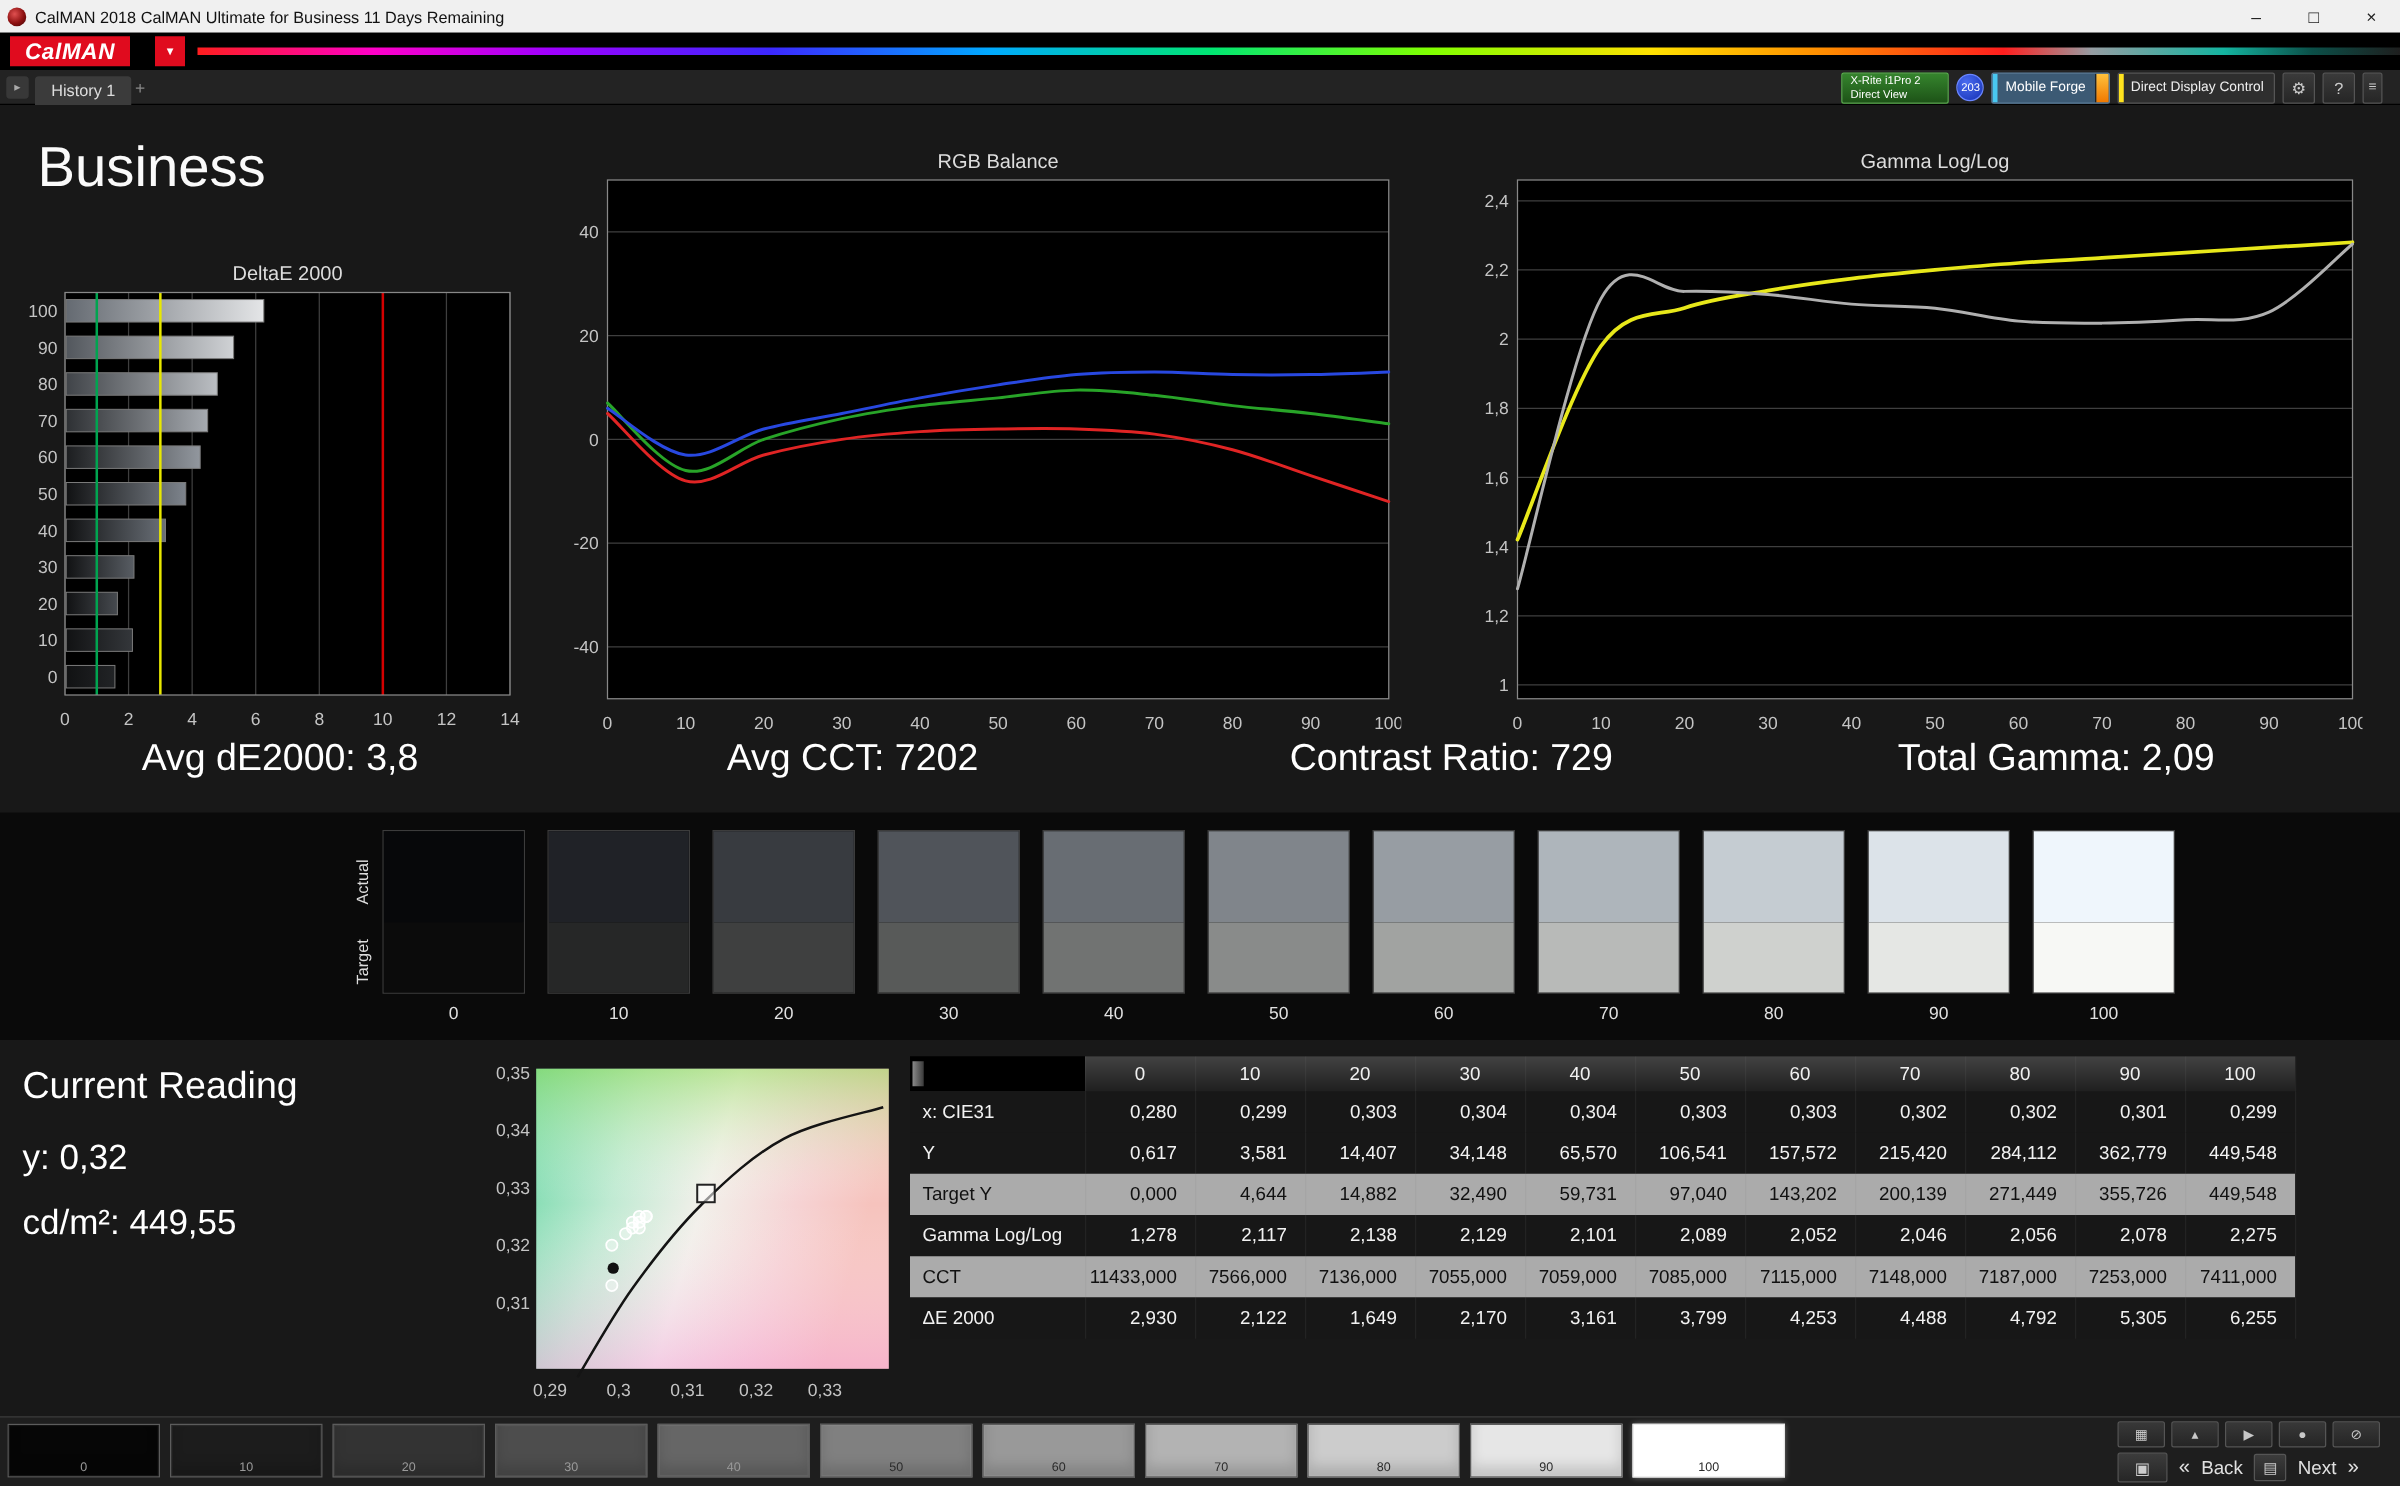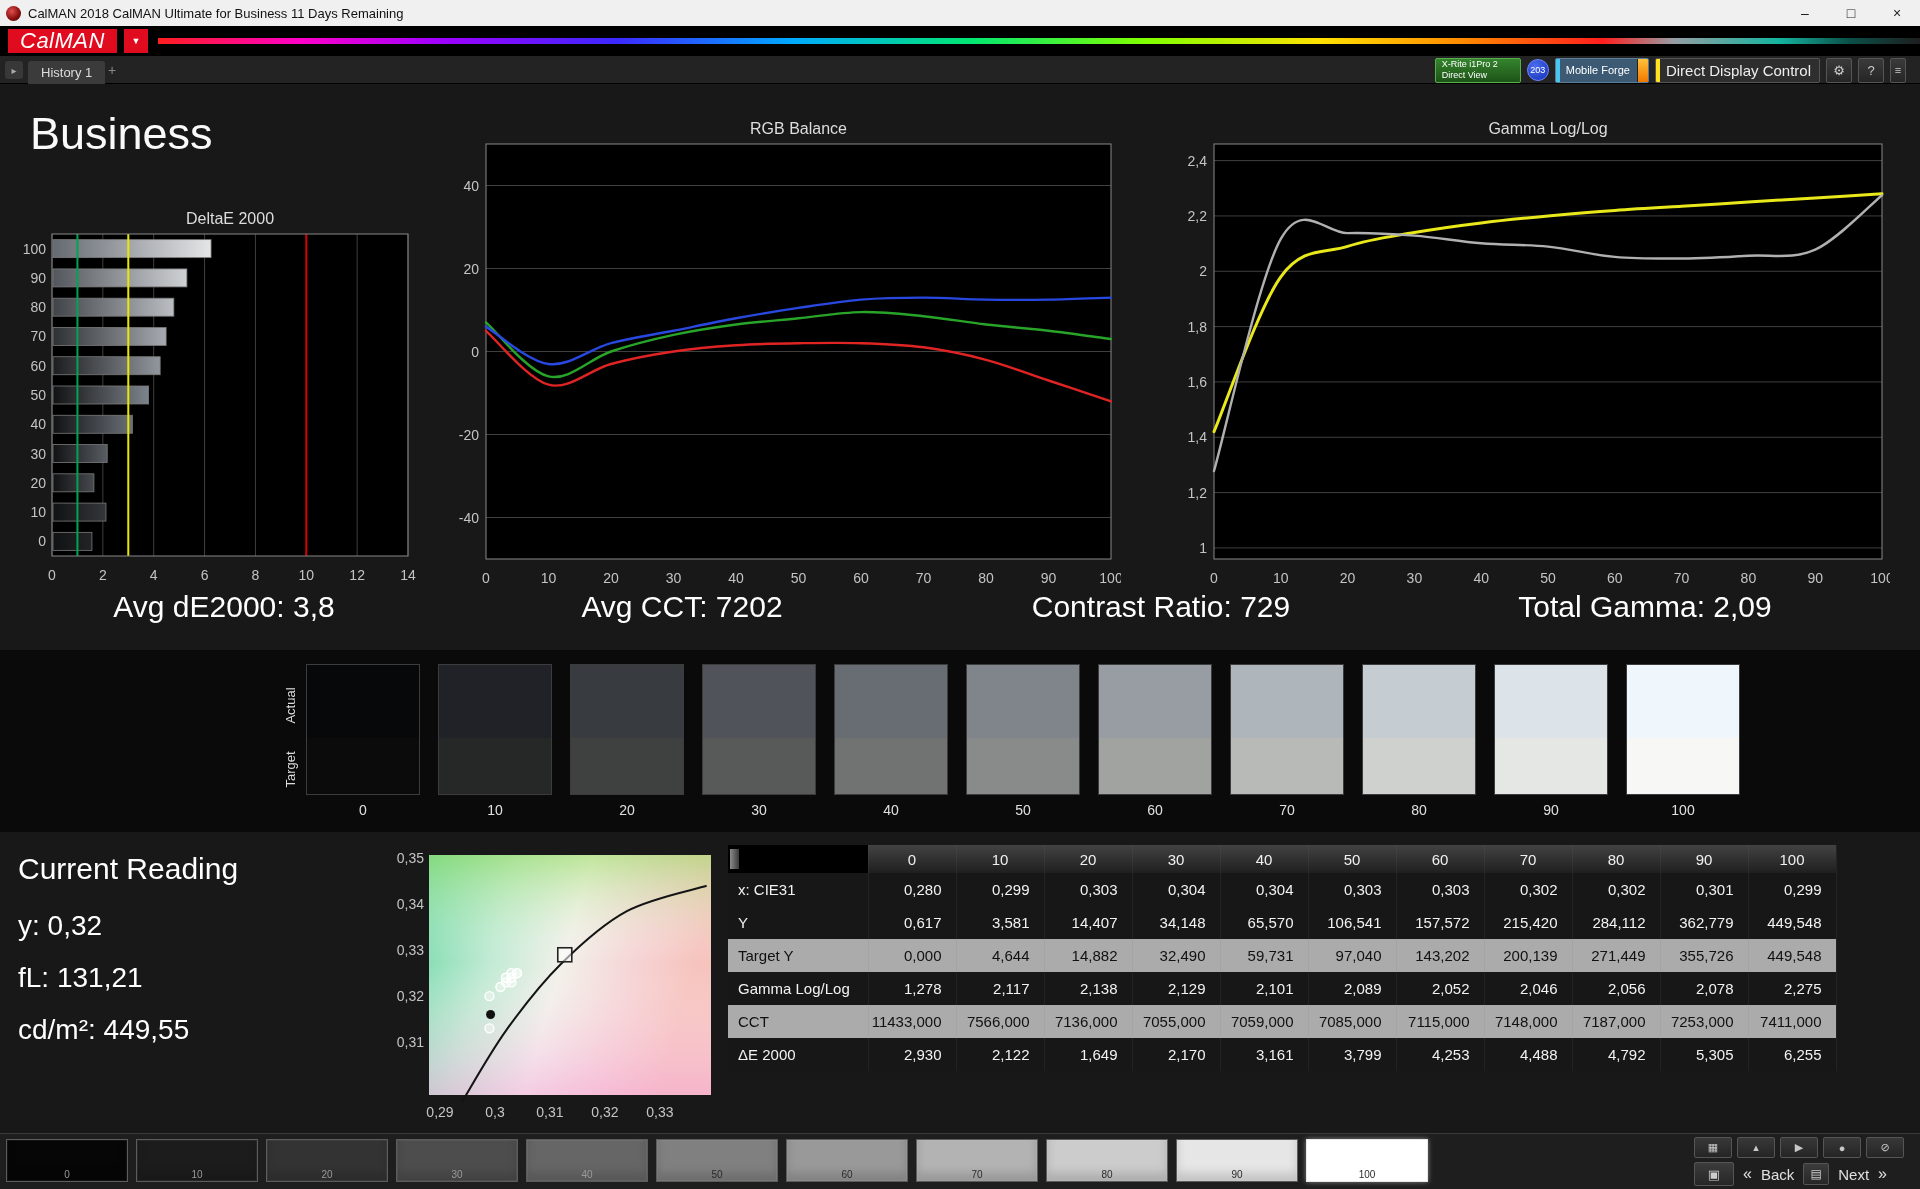--- a/index.html
+++ b/index.html
@@ -7,36 +7,36 @@
 .app{position:relative;width:1920px;height:1189px;background:#181818}
 
 
 .titlebar{position:absolute;left:0;top:0;width:100%;height:26px;background:#f0f0f0;display:flex;align-items:center;font-size:13px;color:#111;z-index:5}
 .appicon{width:15px;height:15px;border-radius:50%;margin:0 7px 0 6px;background:radial-gradient(circle at 38% 35%,#e05050 0%,#8c1010 55%,#3c0505 100%)}
 .winbtns{margin-left:auto;display:flex;height:100%}
 .winbtn{width:46px;height:100%;display:flex;align-items:center;justify-content:center;font-size:14px;color:#222;cursor:default}
 
 
 .logorow{position:absolute;left:0;top:26px;width:100%;height:30px;background:#000}
-.logo{position:absolute;left:8px;top:3px;height:24px;padding:0 12px;background:#e00b1e;color:#fff;font-weight:normal;font-style:italic;font-size:22px;display:flex;align-items:center;letter-spacing:.5px}
+.logo{position:absolute;left:8px;top:3px;height:24px;padding:0 12px;background:#e00b1e;color:#fff;font-weight:bold;font-style:italic;font-size:18px;display:flex;align-items:center;letter-spacing:.5px}
 .logodd{position:absolute;left:124px;top:3px;width:24px;height:24px;background:#e00b1e;color:#fff;font-size:9px;display:flex;align-items:center;justify-content:center}
 .rainbow{position:absolute;left:158px;right:0;top:12px;height:6px;background:linear-gradient(90deg,#ff1e1e 0%,#ff00c8 8%,#a000ff 16%,#3c28ff 26%,#00aaff 36%,#00e673 46%,#80ff00 56%,#ffe100 66%,#ff8a00 74%,#ff1e1e 82%,#969da3 86%,#14b4a0 92%,#0b4f48 96%,#1e1e1e 100%)}
 
 
 .toolbar{position:absolute;left:0;top:56px;width:100%;height:28px;background:#232323;border-bottom:1px solid #000}
 .navbtn{position:absolute;left:5px;top:5px;width:18px;height:18px;background:#383838;border-radius:3px;color:#aaa;font-size:10px;display:flex;align-items:center;justify-content:center}
 .tab{position:absolute;left:28px;top:5px;height:23px;padding:0 13px;background:#3b3b3b;color:#ddd;font-size:13px;display:flex;align-items:center;border-radius:3px 3px 0 0}
 .addtab{position:absolute;left:108px;top:6px;color:#888;font-size:14px}
 .tbright{position:absolute;right:14px;top:1px;height:26px;display:flex;align-items:center;gap:6px}
 .meterbtn{width:86px;height:25px;background:linear-gradient(#35842d,#1d5317);border:1px solid #57b04b;border-radius:2px;color:#fff;font-size:9px;line-height:1.2;display:flex;flex-direction:column;justify-content:center;padding-left:6px}
 .badge{width:22px;height:22px;border-radius:50%;background:radial-gradient(circle at 35% 30%,#4a6cf0,#1430b4);border:1px solid #6a86ff;color:#fff;font-size:9px;display:flex;align-items:center;justify-content:center}
 .srcbtn{display:flex;align-items:center;height:25px;background:#3c5a74;border:1px solid #5b7d9a;border-radius:2px;color:#fff;font-size:11px;overflow:hidden}
 .srcbtn .accent{width:4px;align-self:stretch;background:#49c7f0;margin-right:6px}
 .srcbtn .endcap{width:11px;align-self:stretch;background:linear-gradient(#ffc23c,#f07800);margin-left:7px;border-left:1px solid #222}
-.ddcbtn{display:flex;align-items:center;height:25px;background:#2e2e2e;border:1px solid #555;border-radius:2px;color:#eee;font-size:15px;padding-right:8px;overflow:hidden}
+.ddcbtn{display:flex;align-items:center;height:25px;background:#2e2e2e;border:1px solid #555;border-radius:2px;color:#eee;font-size:11px;padding-right:8px;overflow:hidden}
 .ddcbtn .accent{width:4px;align-self:stretch;background:#ffe31e;margin-right:6px}
 .sqbtn{width:26px;height:25px;background:linear-gradient(#3a3a3a,#262626);border:1px solid #555;border-radius:2px;color:#ccc;font-size:13px;display:flex;align-items:center;justify-content:center}
 .sqbtn.narrow{width:16px;font-size:11px}
 
 
 .pagetitle{position:absolute;left:30px;top:108px;font-size:45px;font-weight:400;color:#fafafa}
 .chart{position:absolute}
 #chart-deltae{left:14px;top:208px}
 #chart-rgb{left:450px;top:118px}
 #chart-gamma{left:1178px;top:118px}
@@ -386,21 +386,20 @@
             <div class="t" style="background: rgb(247, 248, 245);"></div>
           </div>
           <div class="lab">100</div>
         </div>
       </div>
   </div>
 
   <div class="reading">
     <h2>Current Reading</h2>
     <div class="line">y: 0,32</div>
-    <div class="line">fL: 131,21</div>
     <div class="line">cd/m²: 449,55</div>
   </div>
 
   <div id="chart-cie" class="chart"><svg width="350" height="288">
         <defs>
           <linearGradient id="cieg1" x1="0" y1="0" x2="1" y2="0.25">
             <stop offset="0%" stop-color="#6fd8a8"></stop>
             <stop offset="30%" stop-color="#bfead2"></stop>
             <stop offset="55%" stop-color="#f2f0ea"></stop>
             <stop offset="80%" stop-color="#f6d3d4"></stop>

